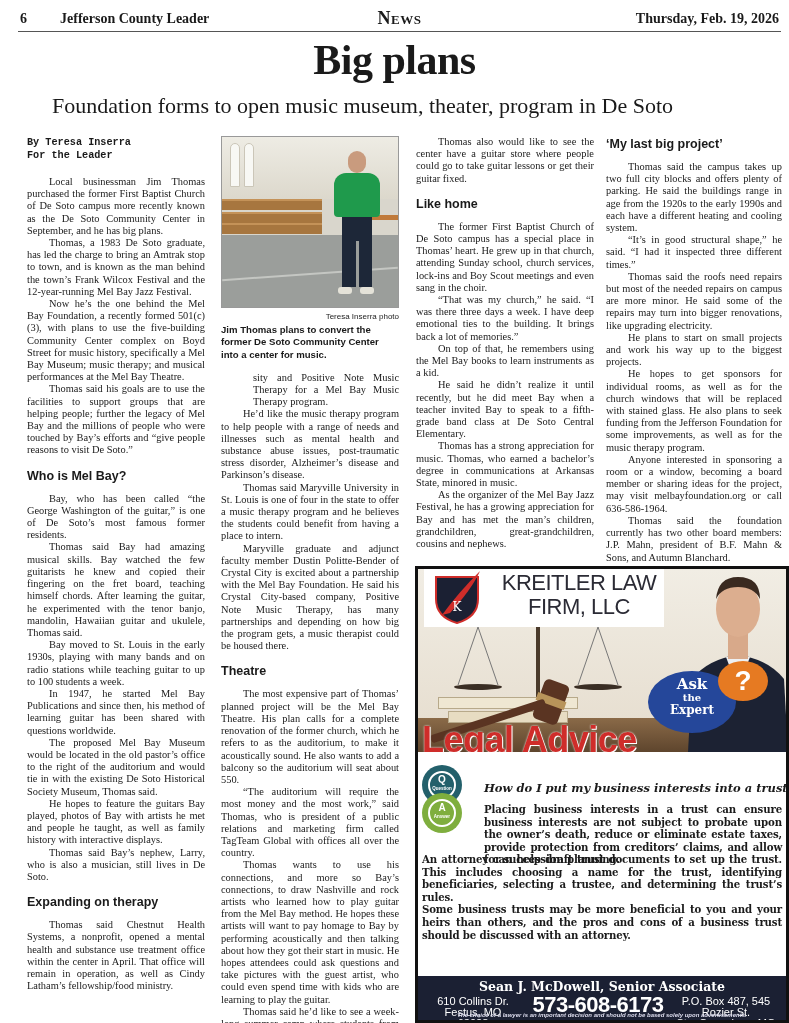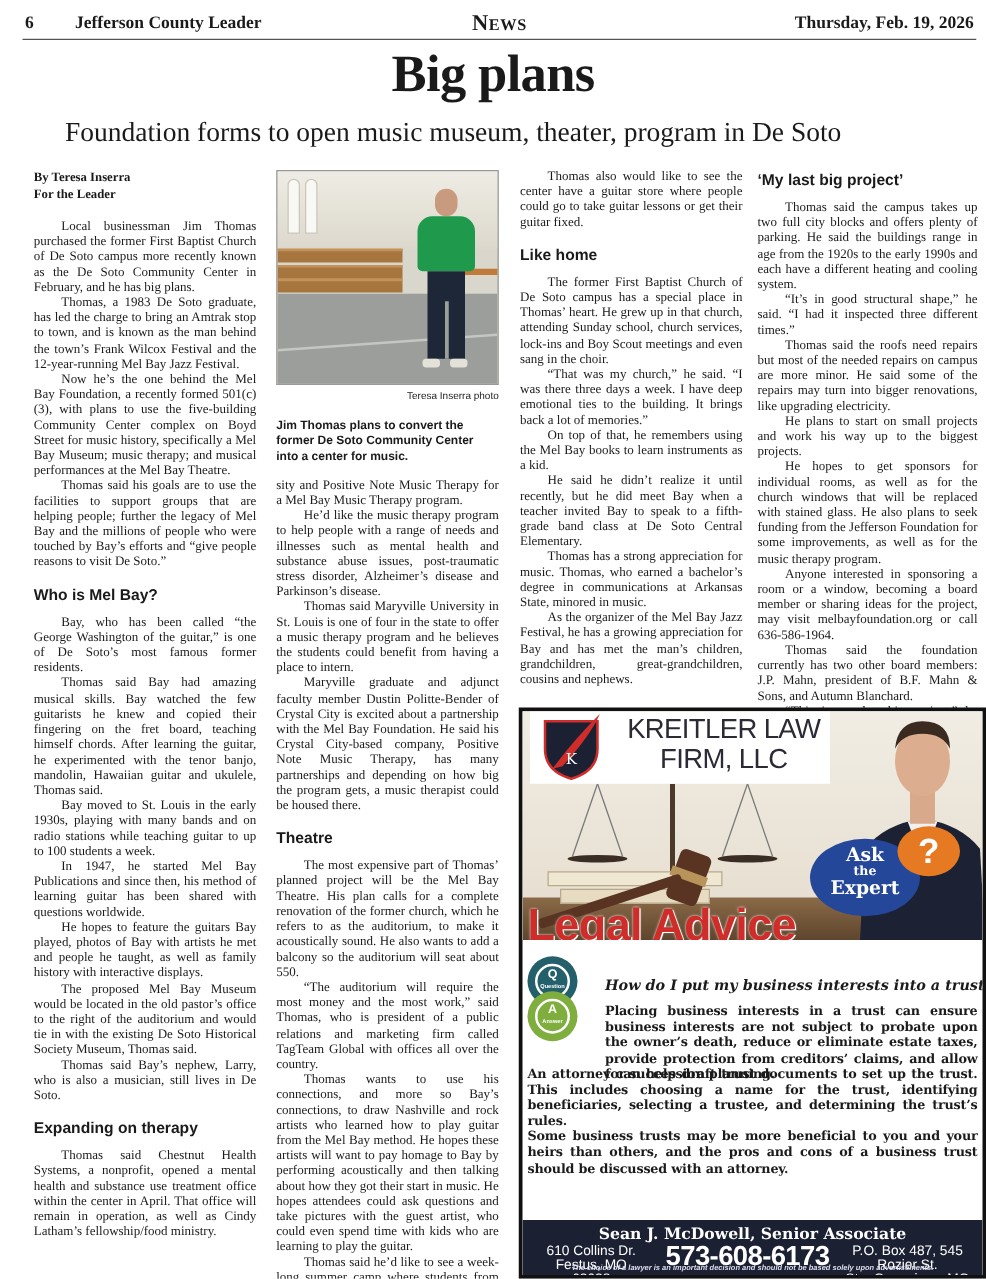--- a/index.html
+++ b/index.html
@@ -11,61 +11,61 @@
   .folio .paper { position: absolute; left: 42px; top: 7px; font-weight: bold; font-size: 14px; }
   .folio .section { position: absolute; left: 0; right: 0; top: 4px; text-align: center; font-weight: bold; font-size: 18px; font-variant: small-caps; letter-spacing: 0.5px; }
   .folio .date { position: absolute; right: 2px; top: 7px; font-weight: bold; font-size: 14px; }
 
   .headline { position: absolute; left: 0; width: 789px; top: 36px; text-align: center; font-weight: bold; font-size: 42px; line-height: 48px; letter-spacing: -0.5px; }
   .deck { position: absolute; left: 0; width: 725px; top: 92px; text-align: center; font-size: 22px; line-height: 28px; }
 
   .col { position: absolute; top: 136px; font-size: 10.4px; line-height: 12.2px; text-align: justify; }
   .col p { text-indent: 22px; hyphens: auto; }
   .col h3 { font-family: "Liberation Sans", sans-serif; font-weight: bold; font-size: 12.5px; line-height: 16px; margin: 11px 0 9px 0; text-indent: 0; }
-  .byline { font-family: Liberation Serif, serif; font-weight: bold; font-size: 10.2px; line-height: 13px; margin-bottom: 14px; }
+  .byline { font-family: Liberation Mono, monospace; font-weight: bold; font-size: 10.2px; line-height: 13px; margin-bottom: 14px; }
 
   .c1 { left: 27px; width: 178px; }
   .c2 { left: 221px; width: 178px; }
   .c3 { left: 392px; width: 178px; margin-left: 24px; }
   .c4 { left: 606px; width: 176px; top: 136px; }
 
   .photo { width: 178px; height: 172px; position: relative; overflow: hidden; background: #d9d6cc; border: 1px solid #999; }
   .photo .wall { position: absolute; left: 0; top: 0; width: 100%; height: 62px; background: linear-gradient(#eeece4, #dcd8cc); }
   .photo .win { position: absolute; top: 6px; width: 10px; height: 44px; background: #f8f8f4; border-radius: 5px 5px 0 0; border: 1px solid #cbc6b8; }
   .photo .pew { position: absolute; left: 0; height: 11px; background: #a7763f; border-top: 2px solid #c49258; }
   .photo .floor { position: absolute; left: 0; top: 98px; width: 100%; height: 74px; background: #9b9e9b; }
   .photo .aisle { position: absolute; left: 0; top: 136px; width: 100%; height: 2px; background: #c4c6c2; transform: rotate(-4deg); }
   .photo .head { position: absolute; left: 126px; top: 14px; width: 18px; height: 22px; border-radius: 9px; background: #c99b7e; }
   .photo .shirt { position: absolute; left: 112px; top: 36px; width: 46px; height: 44px; background: #1f9a4c; border-radius: 12px 12px 4px 4px; }
   .photo .pants { position: absolute; left: 120px; top: 80px; width: 30px; height: 70px; background: #1d2738; }
   .photo .leg-gap { position: absolute; left: 134px; top: 104px; width: 3px; height: 46px; background: #9b9e9b; }
   .photo .shoe { position: absolute; top: 150px; width: 14px; height: 7px; background: #e4e2d8; border-radius: 3px; }
   .photo .bench { position: absolute; left: 150px; top: 78px; width: 28px; height: 5px; background: #c07a3a; }
 
   .credit { font-family: "Liberation Sans", sans-serif; font-size: 8px; text-align: right; margin-top: 3px; color: #222; }
-  .caption { font-family: "Liberation Sans", sans-serif; font-weight: bold; font-size: 9.6px; line-height: 12.2px; margin-top: 12px; margin-bottom: 11px; text-align: left; }
+  .caption { font-family: "Liberation Sans", sans-serif; font-weight: bold; font-size: 9.6px; line-height: 12.2px; margin-top: 1px; margin-bottom: 11px; text-align: left; }
 
   .ad { position: absolute; left: 415px; top: 566px; width: 374px; height: 457px; background: #111; padding: 3px; }
   .ad-inner { position: relative; width: 100%; height: 100%; background: #fff; overflow: hidden; }
   .ad-hero { position: absolute; left: 0; top: 0; width: 100%; height: 183px; background: linear-gradient(#f1ede4, #e5dccd); overflow: hidden; }
   .ad-hero .table { position: absolute; left: 0; bottom: 0; width: 100%; height: 34px; background: linear-gradient(#8a6a48, #5e452d); }
   .ad-logo-box { position: absolute; left: 6px; top: 0; width: 240px; height: 58px; background: #ffffff; }
   .shield { position: absolute; left: 8px; top: 2px; width: 50px; height: 54px; }
   .firm { position: absolute; left: 70px; top: 2px; width: 170px; font-family: "Liberation Sans", sans-serif; font-size: 22px; line-height: 24px; color: #2b2b35; text-align: center; letter-spacing: -0.5px; }
   .scales { position: absolute; left: 20px; top: 58px; width: 200px; height: 90px; }
   .books { position: absolute; left: 20px; top: 128px; width: 140px; height: 12px; background: #efe7d2; border: 1px solid #b7a98a; }
   .books.b2 { top: 142px; left: 30px; width: 120px; background: #e7dcc2; }
   .gavel { position: absolute; left: 0; top: 110px; width: 170px; height: 70px; }
   .person { position: absolute; left: 270px; top: 0; width: 100px; height: 183px; }
   .bubble-blue { position: absolute; left: 230px; top: 102px; width: 88px; height: 62px; border-radius: 50%; background: #25479a; }
   .bubble-orange { position: absolute; left: 300px; top: 92px; width: 50px; height: 40px; border-radius: 50%; background: #e67a22; }
   .ask-text { position: absolute; left: 232px; top: 108px; width: 84px; text-align: center; color: #fff; font-family: "DejaVu Serif", serif; font-weight: bold; line-height: 15px; }
   .ask-text .a1 { font-size: 15px; display: block; }
   .ask-text .a2 { font-size: 10px; display: block; line-height: 11px; }
-  .ask-text .a3 { font-size: 15px; display: block; }
+  .ask-text .a3 { font-size: 12px; display: block; }
   .qmark { position: absolute; left: 300px; top: 92px; width: 50px; height: 40px; text-align: center; color: #fff; font-family: "Liberation Sans", sans-serif; font-weight: bold; font-size: 28px; line-height: 40px; }
   .legal { position: absolute; left: 4px; top: 150px; font-family: "Liberation Sans", sans-serif; font-weight: bold; font-size: 36px; line-height: 42px; color: #cf2d2a; letter-spacing: -0.5px; text-shadow: 0 0 2px #fff, 1px 1px 0 #fff; }
 
   .qa-icon { position: absolute; width: 40px; height: 40px; border-radius: 50%; }
   .qa-icon .ring { position: absolute; left: 6px; top: 6px; width: 28px; height: 28px; border-radius: 50%; border: 2px solid #fff; }
   .qa-icon .l { position: absolute; left: 0; top: 9px; width: 40px; text-align: center; color: #fff; font-family: "Liberation Sans", sans-serif; font-weight: bold; font-size: 10px; line-height: 11px; }
   .qa-icon .s { position: absolute; left: 0; top: 21px; width: 40px; text-align: center; color: #fff; font-family: "Liberation Sans", sans-serif; font-size: 4.5px; font-weight: bold; }
   .q-icon { left: 4px; top: 196px; background: #23606b; }
   .a-icon { left: 4px; top: 224px; background: #7fae3e; }
 
@@ -92,31 +92,31 @@
 </div>
 
 <h1 class="headline">Big plans</h1>
 <h2 class="deck" style="font-weight:normal;">Foundation forms to open music museum, theater, program in De Soto</h2>
 
 <div class="col c1">
   <div class="byline">
     <div>By Teresa Inserra</div>
     <div>For the Leader</div>
   </div>
-  <p>Local businessman Jim Thomas purchased the former First Baptist Church of De Soto campus more recently known as the De Soto Community Center in February, and he has big plans.</p>
+  <p>Local businessman Jim Thomas purchased the former First Baptist Church of De Soto campus more recently known as the De Soto Community Center in September, and he has big plans.</p>
   <p>Thomas, a 1983 De Soto graduate, has led the charge to bring an Amtrak stop to town, and is known as the man behind the town’s Frank Wilcox Festival and the 12-year-running Mel Bay Jazz Festival.</p>
   <p>Now he’s the one behind the Mel Bay Foundation, a recently formed 501(c)(3), with plans to use the five-building Community Center complex on Boyd Street for music history, specifically a Mel Bay Museum; music therapy; and musical performances at the Mel Bay Theatre.</p>
   <p>Thomas said his goals are to use the facilities to support groups that are helping people; further the legacy of Mel Bay and the millions of people who were touched by Bay’s efforts and “give people reasons to visit De Soto.”</p>
   <h3>Who is Mel Bay?</h3>
   <p>Bay, who has been called “the George Washington of the guitar,” is one of De Soto’s most famous former residents.</p>
   <p>Thomas said Bay had amazing musical skills. Bay watched the few guitarists he knew and copied their fingering on the fret board, teaching himself chords. After learning the guitar, he experimented with the tenor banjo, mandolin, Hawaiian guitar and ukulele, Thomas said.</p>
   <p>Bay moved to St. Louis in the early 1930s, playing with many bands and on radio stations while teaching guitar to up to 100 students a week.</p>
   <p>In 1947, he started Mel Bay Publications and since then, his method of learning guitar has been shared with questions worldwide.</p>
+  <p>The proposed Mel Bay Museum would be located in the old pastor’s office to the right of the auditorium and would tie in with the existing De Soto Historical Society Museum, Thomas said.</p>
   <p>He hopes to feature the guitars Bay played, photos of Bay with artists he met and people he taught, as well as family history with interactive displays.</p>
-  <p>The proposed Mel Bay Museum would be located in the old pastor’s office to the right of the auditorium and would tie in with the existing De Soto Historical Society Museum, Thomas said.</p>
   <p>Thomas said Bay’s nephew, Larry, who is also a musician, still lives in De Soto.</p>
   <h3>Expanding on therapy</h3>
   <p>Thomas said Chestnut Health Systems, a nonprofit, opened a mental health and substance use treatment office within the center in April. That office will remain in operation, as well as Cindy Latham’s fellowship/food ministry.</p>
 
 </div>
 
 <div class="col c2">
   <div class="photo">
     <div class="wall"></div>
     <div class="win" style="left:8px;"></div>
@@ -129,21 +129,21 @@
     <div class="bench"></div>
     <div class="head"></div>
     <div class="shirt"></div>
     <div class="pants"></div>
     <div class="leg-gap"></div>
     <div class="shoe" style="left:116px;"></div>
     <div class="shoe" style="left:138px;"></div>
   </div>
   <div class="credit">Teresa Inserra photo</div>
   <div class="caption">Jim Thomas plans to convert the former De Soto Community Center into a center for music.</div>
-  <p style="text-indent:0;">sity and Positive Note Music Therapy for a Mel Bay Music Therapy program.</p>
+  <p style="text-indent:0;margin-left:32px;">sity and Positive Note Music Therapy for a Mel Bay Music Therapy program.</p>
   <p>He’d like the music therapy program to help people with a range of needs and illnesses such as mental health and substance abuse issues, post-traumatic stress disorder, Alzheimer’s disease and Parkinson’s disease.</p>
   <p>Thomas said Maryville University in St. Louis is one of four in the state to offer a music therapy program and he believes the students could benefit from having a place to intern.</p>
   <p>Maryville graduate and adjunct faculty member Dustin Politte-Bender of Crystal City is excited about a partnership with the Mel Bay Foundation. He said his Crystal City-based company, Positive Note Music Therapy, has many partnerships and depending on how big the program gets, a music therapist could be housed there.</p>
   <h3>Theatre</h3>
   <p>The most expensive part of Thomas’ planned project will be the Mel Bay Theatre. His plan calls for a complete renovation of the former church, which he refers to as the auditorium, to make it acoustically sound. He also wants to add a balcony so the auditorium will seat about 550.</p>
   <p>“The auditorium will require the most money and the most work,” said Thomas, who is president of a public relations and marketing firm called TagTeam Global with offices all over the country.</p>
   <p>Thomas wants to use his connections, and more so Bay’s connections, to draw Nashville and rock artists who learned how to play guitar from the Mel Bay method. He hopes these artists will want to pay homage to Bay by performing acoustically and then talking about how they got their start in music. He hopes attendees could ask questions and take pictures with the guest artist, who could even spend time with kids who are learning to play the guitar.</p>
   <p>Thomas said he’d like to see a week-long summer camp where students from all over travel to De Soto to learn an instrument from someone who has mastered that instrument. He said this would tie in well with the future Amtrak stop as students could travel from Chicago and beyond.</p>
 </div>
 

